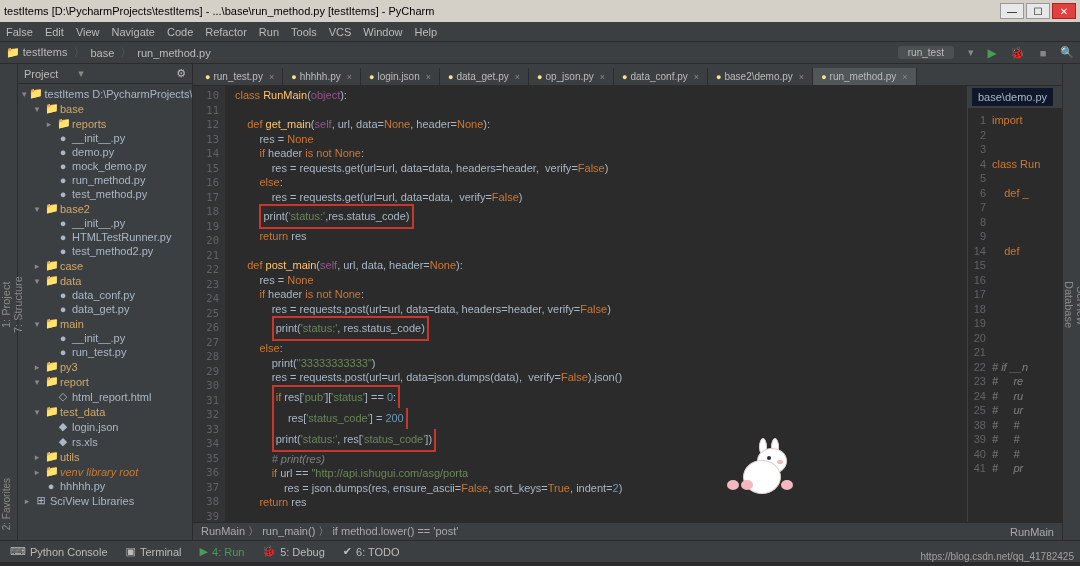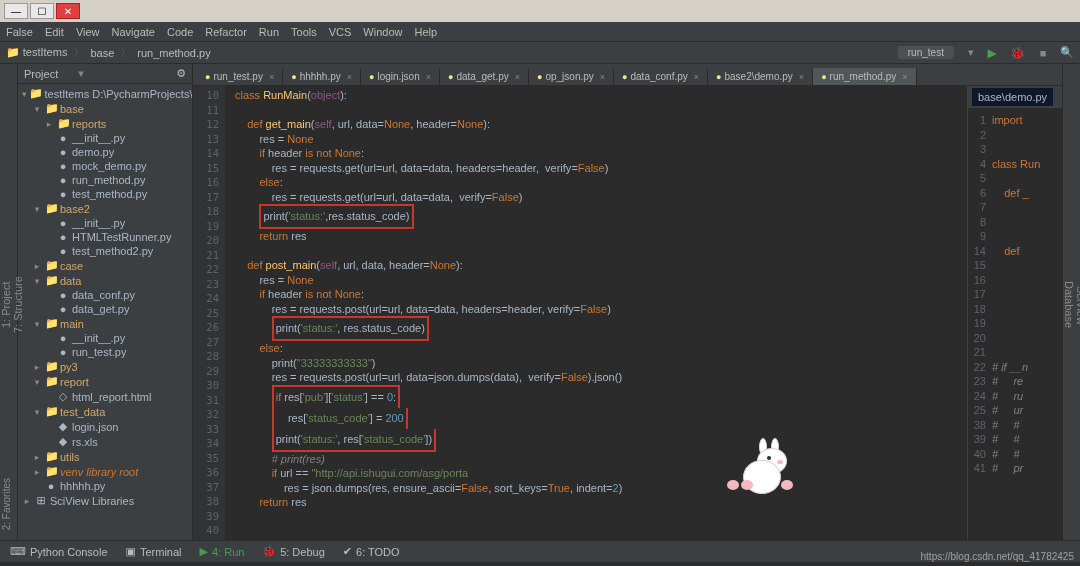--- a/index.html
+++ b/index.html
@@ -67,20 +67,21 @@
 .bunny .ear2 { position:absolute; width:8px; height:18px; background:#fff; border-radius:50%; left:38px; top:-8px; border:1px solid #e0d0d0; }
 .bunny .eye { position:absolute; width:4px; height:4px; background:#2b2b2b; border-radius:50%; left:34px; top:10px; }
 .bunny .cheek { position:absolute; width:6px; height:4px; background:#f4b8c0; border-radius:50%; left:44px; top:14px; }
 .bunny .pig { position:absolute; width:12px; height:10px; background:#f4b8c0; border-radius:50%; top:34px; }
 .bunny .p1 { left:-6px; } .bunny .p2 { left:8px; } .bunny .p3 { left:48px; }
 </style>
 </head>
 <body>
 
 <div class="titlebar">
+  <span class="title">testItems [D:\PycharmProjects\testItems] - ...\base\run_method.py [testItems] - PyCharm</span>
   <div class="winbtns">
     <span>—</span>
     <span>☐</span>
     <span class="closeb">✕</span>
   </div>
 </div>
 
 <div class="menubar" id="menubar">
     <span>False</span>
     <span>Edit</span>
@@ -334,20 +335,24 @@
             <div class="pig p3"></div>
         </div>
       </div>
       <div class="second-editor">
         <div class="tabs2">
           <span class="tab2">base\demo.py</span>
         </div>
         <div class="code2" id="code2"><div><span class="g2">1</span><span class="kw">import </span></div><div><span class="g2">2</span>&nbsp;</div><div><span class="g2">3</span>&nbsp;</div><div><span class="g2">4</span><span class="kw">class Run</span></div><div><span class="g2">5</span>&nbsp;</div><div><span class="g2">6</span><span class="kw">    def _</span></div><div><span class="g2">7</span>&nbsp;</div><div><span class="g2">8</span>&nbsp;</div><div><span class="g2">9</span>&nbsp;</div><div><span class="g2">14</span><span class="kw">    def </span></div><div><span class="g2">15</span>&nbsp;</div><div><span class="g2">16</span>&nbsp;</div><div><span class="g2">17</span>&nbsp;</div><div><span class="g2">18</span>&nbsp;</div><div><span class="g2">19</span>&nbsp;</div><div><span class="g2">20</span>&nbsp;</div><div><span class="g2">21</span>&nbsp;</div><div><span class="g2">22</span><span class="cmt"># if __n</span></div><div><span class="g2">23</span><span class="cmt">#     re</span></div><div><span class="g2">24</span><span class="cmt">#     ru</span></div><div><span class="g2">25</span><span class="cmt">#     ur</span></div><div><span class="g2">38</span><span class="cmt">#     # </span></div><div><span class="g2">39</span><span class="cmt">#     # </span></div><div><span class="g2">40</span><span class="cmt">#     # </span></div><div><span class="g2">41</span><span class="cmt">#     pr</span></div></div>
       </div>
     </div>
+    <div class="crumbbar">
+      <span>RunMain 〉 run_main() 〉 if method.lower() == 'post'</span>
+      <span>RunMain</span>
+    </div>
   </div>
   <div class="right-strip" id="rightstrip">
       <div class="vtab">Database</div>
       <div class="vtab">SciView</div>
     </div>
 </div>
 
 <div class="bottom">
   <span class="btab">⌨ <span>Python Console</span></span>
   <span class="btab">▣ <span>Terminal</span></span>

